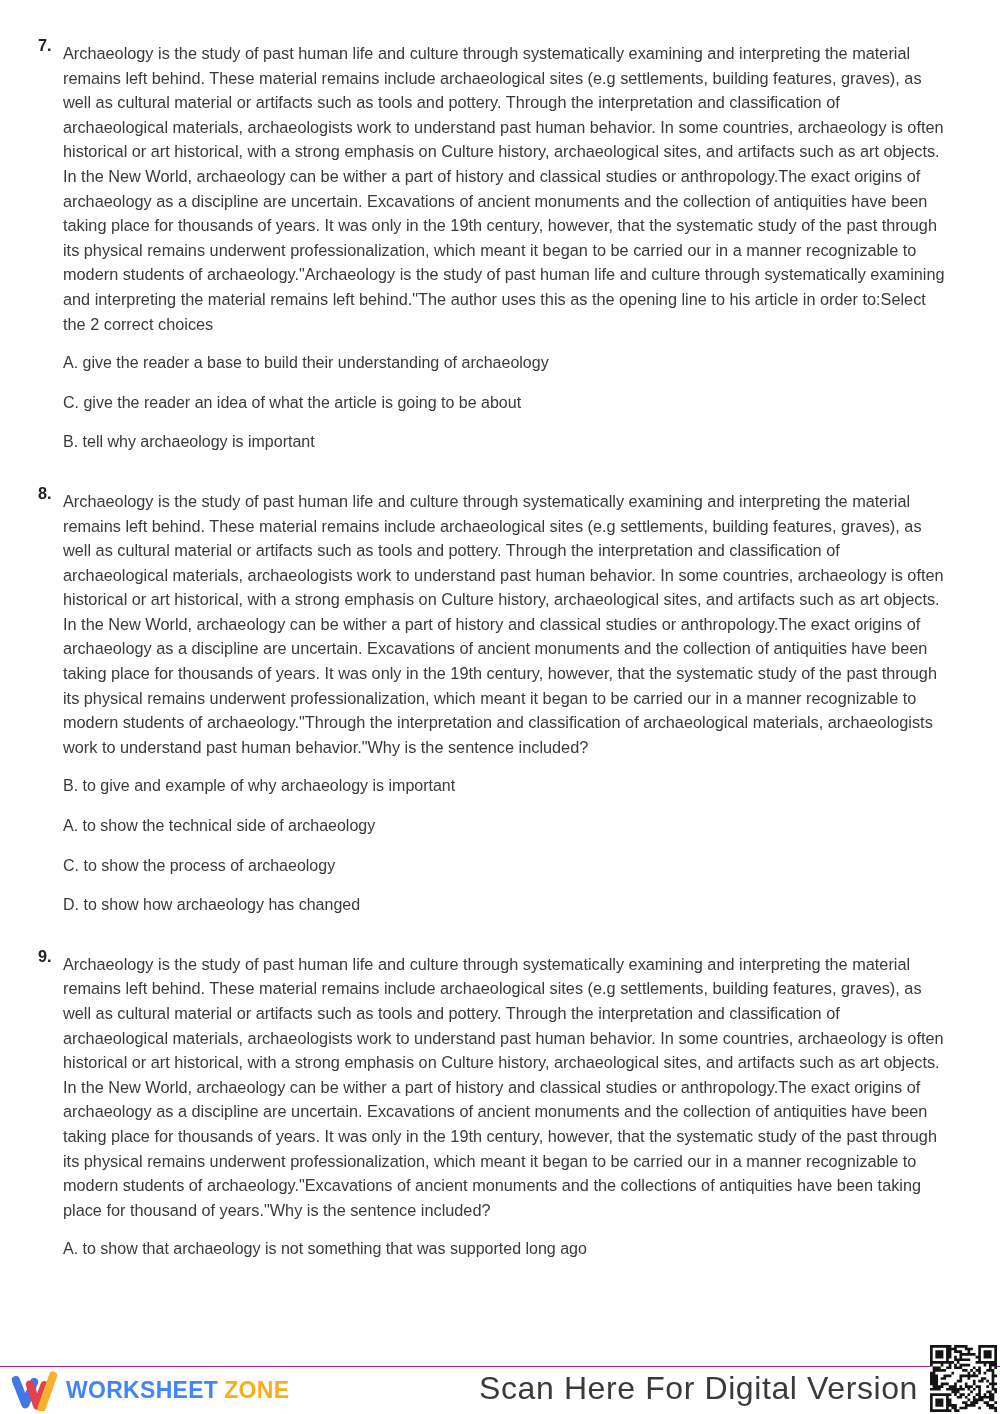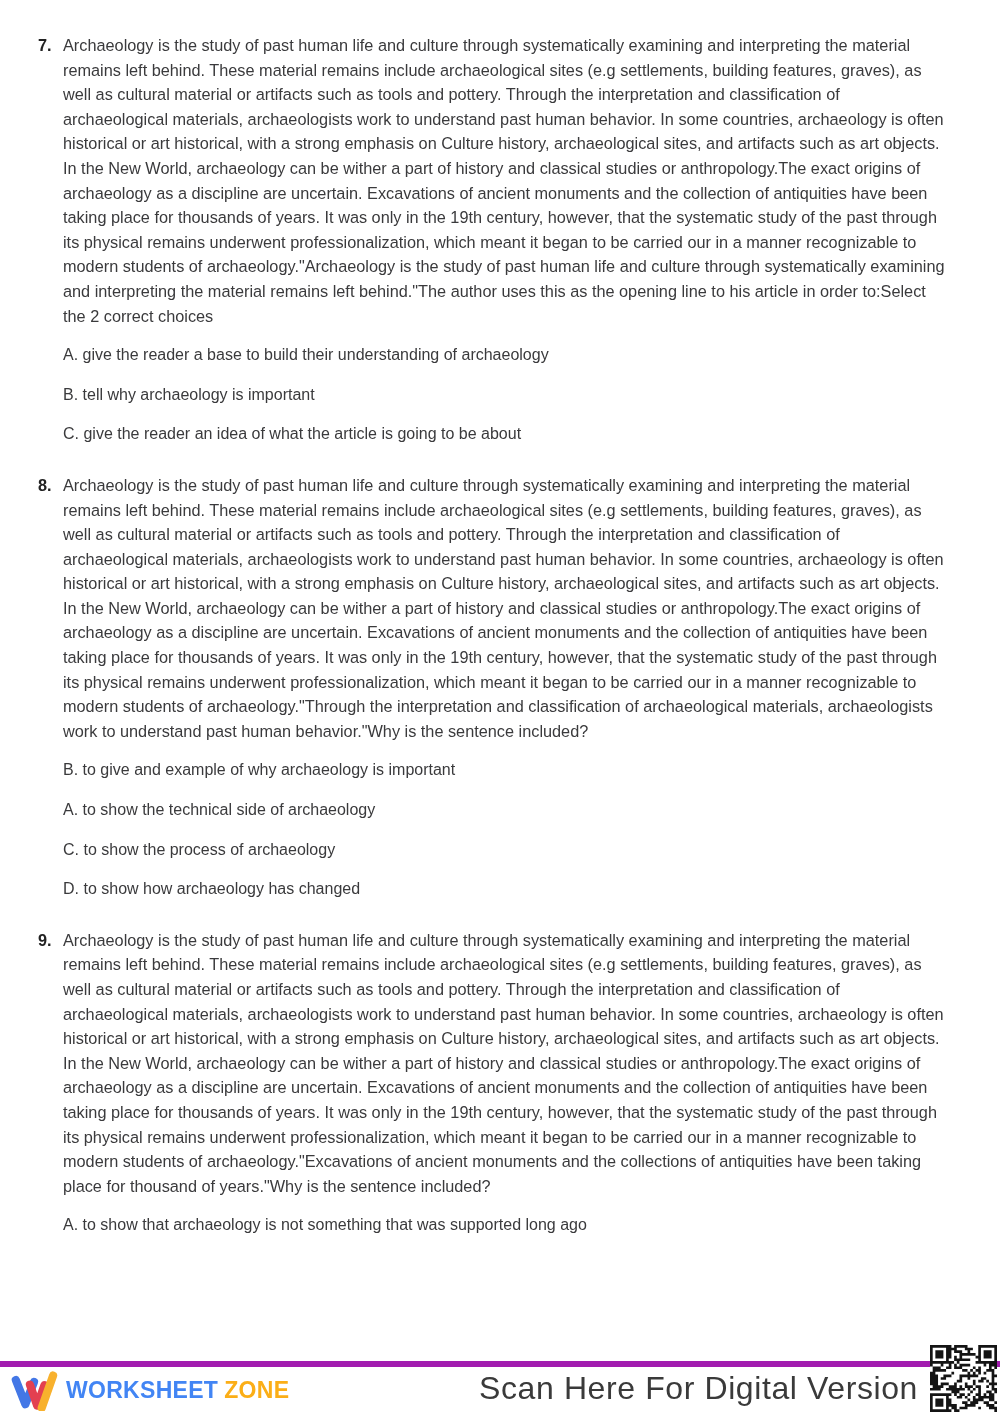--- a/index.html
+++ b/index.html
@@ -8,25 +8,25 @@
     background:#ffffff;color:#333333;
     font-family:"Liberation Sans", sans-serif;
   }
   .content{padding:33px 55px 0 38px;}
   .question{display:flex;margin-bottom:26px;}
   .q-num{
     flex:none;width:25px;font-weight:700;color:#222;
     font-size:16.3px;line-height:24.6px;
   }
   .q-body{flex:1;max-width:882px;}
-  .q-text{margin:0 0 15px 0;font-size:16.3px;line-height:24.6px;color:#3a3a3c;}
+  .q-text{margin:8px 0 15px 0;font-size:16.3px;line-height:24.6px;color:#3a3a3c;}
   .q-option{margin:15px 0 0 0;font-size:16px;line-height:24.6px;color:#3a3a3c;}
   .footer{
     position:absolute;left:0;right:0;bottom:0;height:47px;
-    border-top:6px solid #a21caf;background:#ffffff;
+    border-top:1px solid #a21caf;background:#ffffff;
     display:flex;align-items:center;
   }
   .footer-left{display:flex;align-items:center;padding-left:10px;}
   .logo-mark{display:block;}
   .brand{font-weight:700;font-size:23px;letter-spacing:0.3px;margin-left:8px;white-space:nowrap;}
   .brand-worksheet{color:#4285F4;}
   .brand-zone{color:#FBAE17;margin-left:6px;}
   .scan-text{
     position:absolute;right:82px;bottom:7px;
     font-size:32px;color:#3a3a3a;letter-spacing:0.6px;white-space:nowrap;
@@ -40,22 +40,22 @@
 </head>
 <body>
 
 <div class="content">
 
   <div class="question">
     <div class="q-num">7.</div>
     <div class="q-body">
       <p class="q-text">Archaeology is the study of past human life and culture through systematically examining and interpreting the material remains left behind. These material remains include archaeological sites (e.g settlements, building features, graves), as well as cultural material or artifacts such as tools and pottery. Through the interpretation and classification of archaeological materials, archaeologists work to understand past human behavior. In some countries, archaeology is often historical or art historical, with a strong emphasis on Culture history, archaeological sites, and artifacts such as art objects. In the New World, archaeology can be wither a part of history and classical studies or anthropology.The exact origins of archaeology as a discipline are uncertain. Excavations of ancient monuments and the collection of antiquities have been taking place for thousands of years. It was only in the 19th century, however, that the systematic study of the past through its physical remains underwent professionalization, which meant it began to be carried our in a manner recognizable to modern students of archaeology."Archaeology is the study of past human life and culture through systematically examining and interpreting the material remains left behind."The author uses this as the opening line to his article in order to:Select the 2 correct choices</p>
       <p class="q-option">A. give the reader a base to build their understanding of archaeology</p>
+      <p class="q-option">C. give the reader an idea of what the article is going to be about</p>
       <p class="q-option">B. tell why archaeology is important</p>
-      <p class="q-option">C. give the reader an idea of what the article is going to be about</p>
     </div>
   </div>
 
   <div class="question">
     <div class="q-num">8.</div>
     <div class="q-body">
       <p class="q-text">Archaeology is the study of past human life and culture through systematically examining and interpreting the material remains left behind. These material remains include archaeological sites (e.g settlements, building features, graves), as well as cultural material or artifacts such as tools and pottery. Through the interpretation and classification of archaeological materials, archaeologists work to understand past human behavior. In some countries, archaeology is often historical or art historical, with a strong emphasis on Culture history, archaeological sites, and artifacts such as art objects. In the New World, archaeology can be wither a part of history and classical studies or anthropology.The exact origins of archaeology as a discipline are uncertain. Excavations of ancient monuments and the collection of antiquities have been taking place for thousands of years. It was only in the 19th century, however, that the systematic study of the past through its physical remains underwent professionalization, which meant it began to be carried our in a manner recognizable to modern students of archaeology."Through the interpretation and classification of archaeological materials, archaeologists work to understand past human behavior."Why is the sentence included?</p>
       <p class="q-option">B. to give and example of why archaeology is important</p>
       <p class="q-option">A. to show the technical side of archaeology</p>
       <p class="q-option">C. to show the process of archaeology</p>

